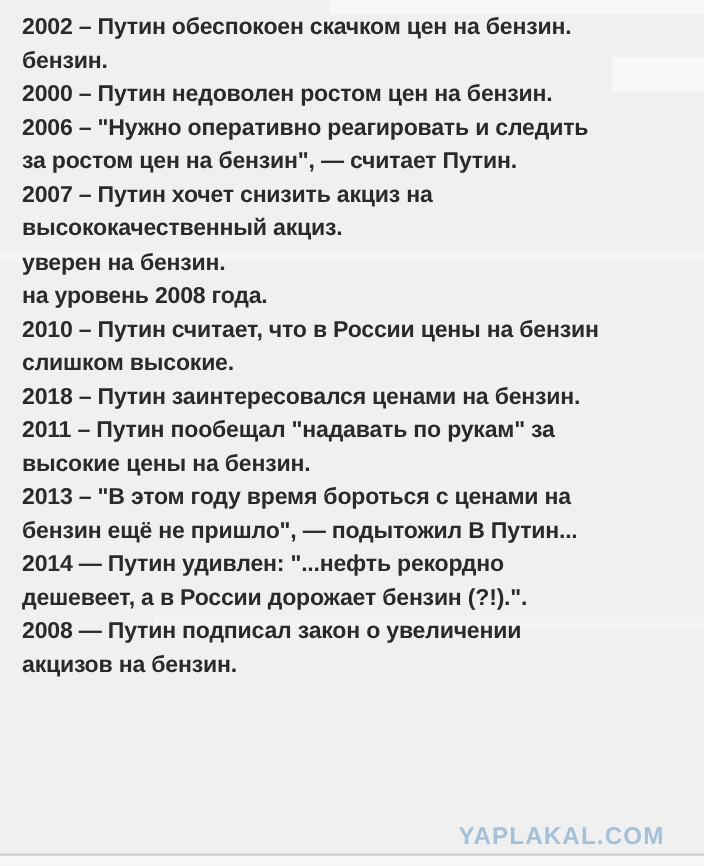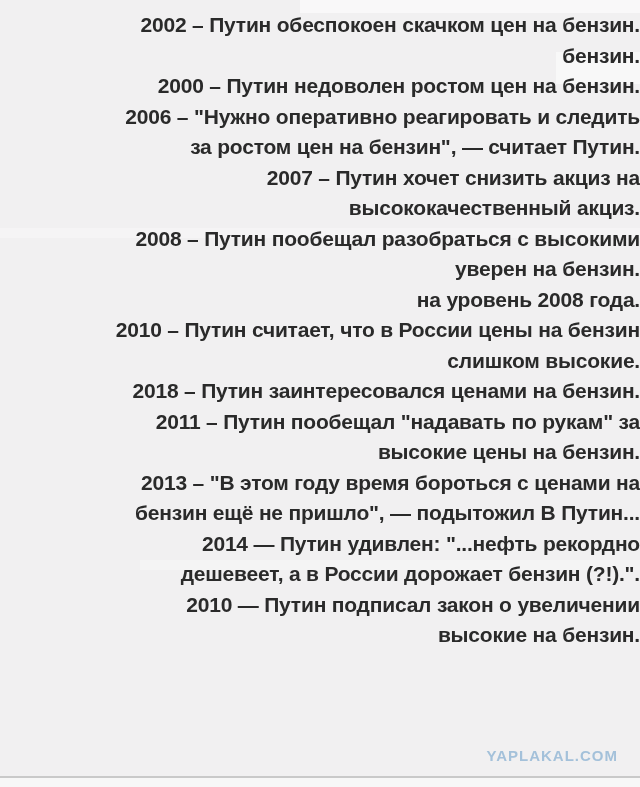--- a/index.html
+++ b/index.html
@@ -26,32 +26,31 @@
   .a2 { left: 556px; top: 52px; width: 84px; height: 32px; background: rgba(255,255,255,0.5); }
   .a3 { left: 0; top: 228px; width: 640px; height: 10px; background: rgba(255,255,255,0.28); }
   .a4 { left: 140px; top: 560px; width: 500px; height: 10px; background: rgba(255,255,255,0.25); }
   .text-block {
     position: absolute;
     left: 20px; top: 10px; right: 0;
     color: var(--text);
     font-size: 21px;
     font-weight: 600;
     letter-spacing: -0.2px;
-    text-align: right;
   }
   .line {
     height: 30.5px;
     line-height: 30.5px;
     white-space: nowrap;
   }
   .watermark {
     position: absolute;
-    right: 22px; top: 747px;
+    right: 36px; top: 747px;
     color: var(--watermark);
-    font-size: 15px;
+    font-size: 22px;
     font-weight: bold;
     letter-spacing: 1px;
     white-space: nowrap;
     margin-left: 21px;
   }
   .bottom-divider {
     position: absolute;
     left: 0; top: 776px;
     width: 640px; height: 2px;
     background: var(--divider);
@@ -84,21 +83,20 @@
       </div>
       <div class="entry">
         <div class="line">2006 – "Нужно оперативно реагировать и следить</div>
         <div class="line">за ростом цен на бензин", — считает Путин.</div>
       </div>
       <div class="entry">
         <div class="line">2007 – Путин хочет снизить акциз на</div>
         <div class="line">высококачественный акциз.</div>
       </div>
       <div class="entry">
-        <div class="line">2008 – Путин пообещал разобраться с высокими</div>
         <div class="line">уверен на бензин.</div>
       </div>
       <div class="entry">
         <div class="line">на уровень 2008 года.</div>
       </div>
       <div class="entry">
         <div class="line">2010 – Путин считает, что в России цены на бензин</div>
         <div class="line">слишком высокие.</div>
       </div>
       <div class="entry">
@@ -110,22 +108,22 @@
       </div>
       <div class="entry">
         <div class="line">2013 – "В этом году время бороться с ценами на</div>
         <div class="line">бензин ещё не пришло", — подытожил В Путин...</div>
       </div>
       <div class="entry">
         <div class="line">2014 — Путин удивлен: "...нефть рекордно</div>
         <div class="line">дешевеет, а в России дорожает бензин (?!).".</div>
       </div>
       <div class="entry">
-        <div class="line">2010 — Путин подписал закон о увеличении</div>
-        <div class="line">высокие на бензин.</div>
+        <div class="line">2008 — Путин подписал закон о увеличении</div>
+        <div class="line">акцизов на бензин.</div>
       </div>
     </div>
 
   <div class="watermark">YAPLAKAL.COM</div>
 
   <div class="bottom-divider"></div>
   <div class="bottom-strip"></div>
 </div>
 
 </body></html>

